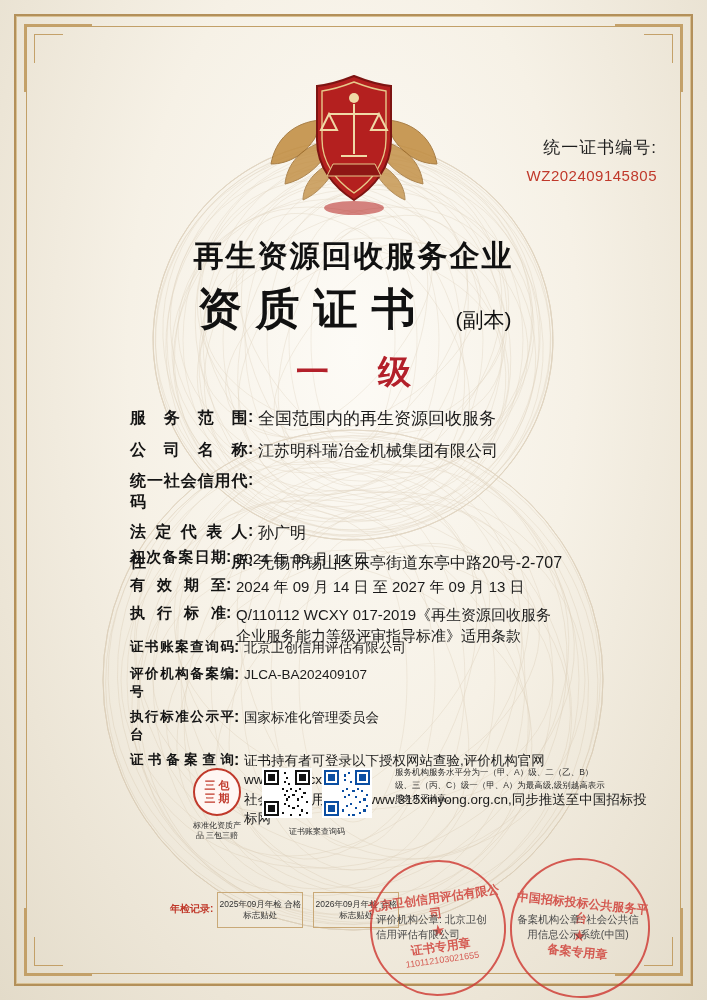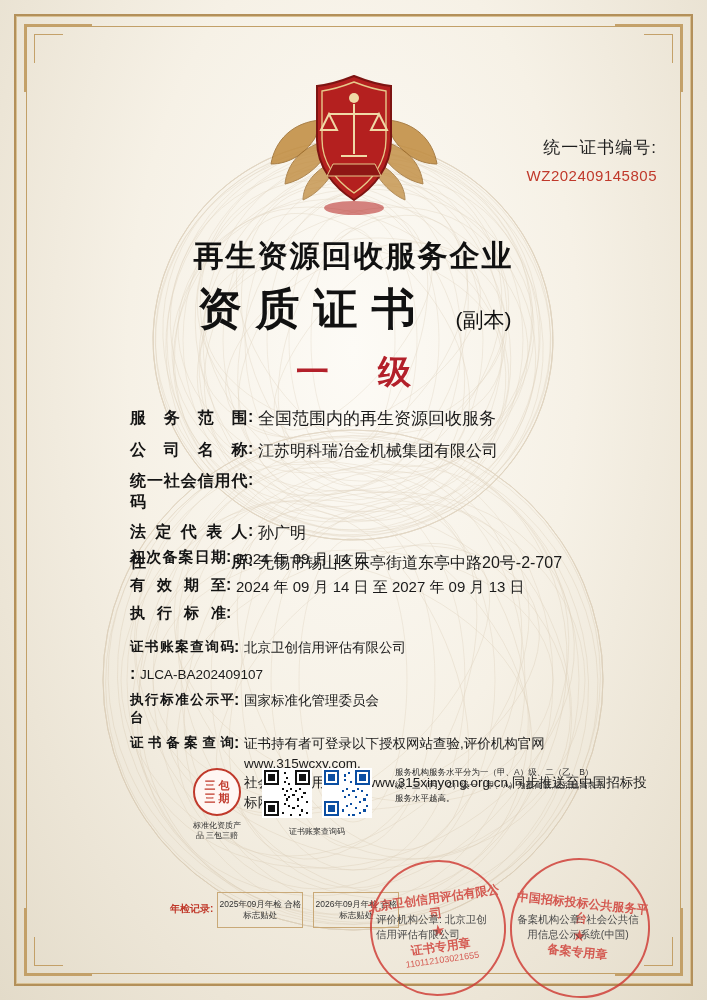--- a/index.html
+++ b/index.html
@@ -314,30 +314,35 @@
         <span class="val2">2024 年 09 月 14 日</span>
       </div>
       <div class="row2">
         <span class="lbl2">有效期至</span>
         <span class="colon">:</span>
         <span class="val2">2024 年 09 月 14 日 至 2027 年 09 月 13 日</span>
       </div>
       <div class="row2">
         <span class="lbl2">执行标准</span>
         <span class="colon">:</span>
+        <span class="val2">
+          <span class="ind">Q/110112 WCXY 017-2019《再生资源回收服务</span>
+          <span class="ind">企业服务能力等级评审指导标准》适用条款</span>
+        </span>
       </div>
     </div>
 
     <div class="fields3">
       <div class="row3">
         <span class="lbl3">证书账案查询码</span>
         <span class="colon">:</span>
         <span class="val3">北京卫创信用评估有限公司</span>
       </div>
       <div class="row3">
+        <span class="lbl3">评价机构备案编号</span>
         <span class="colon">:</span>
         <span class="val3">JLCA-BA202409107</span>
       </div>
       <div class="row3">
         <span class="lbl3">执行标准公示平台</span>
         <span class="colon">:</span>
         <span class="val3">国家标准化管理委员会</span>
       </div>
       <div class="row3">
         <span class="lbl3">证书备案查询</span>

